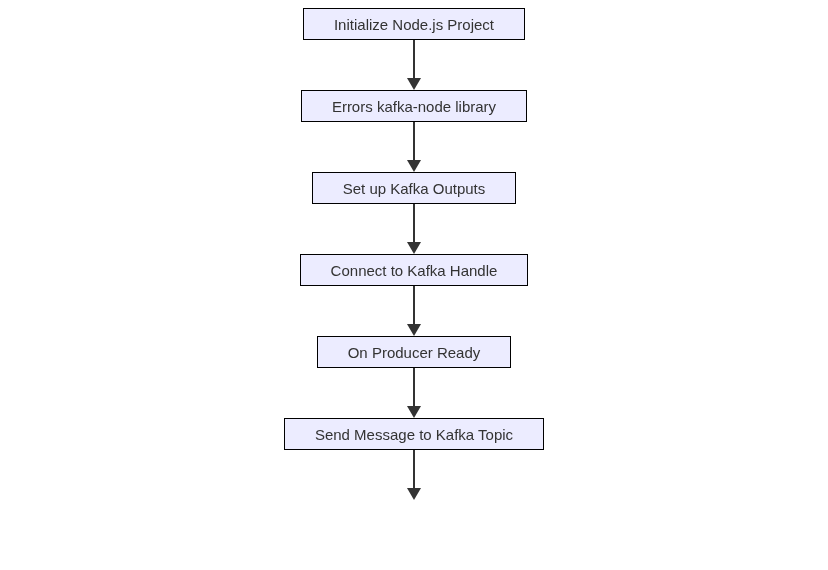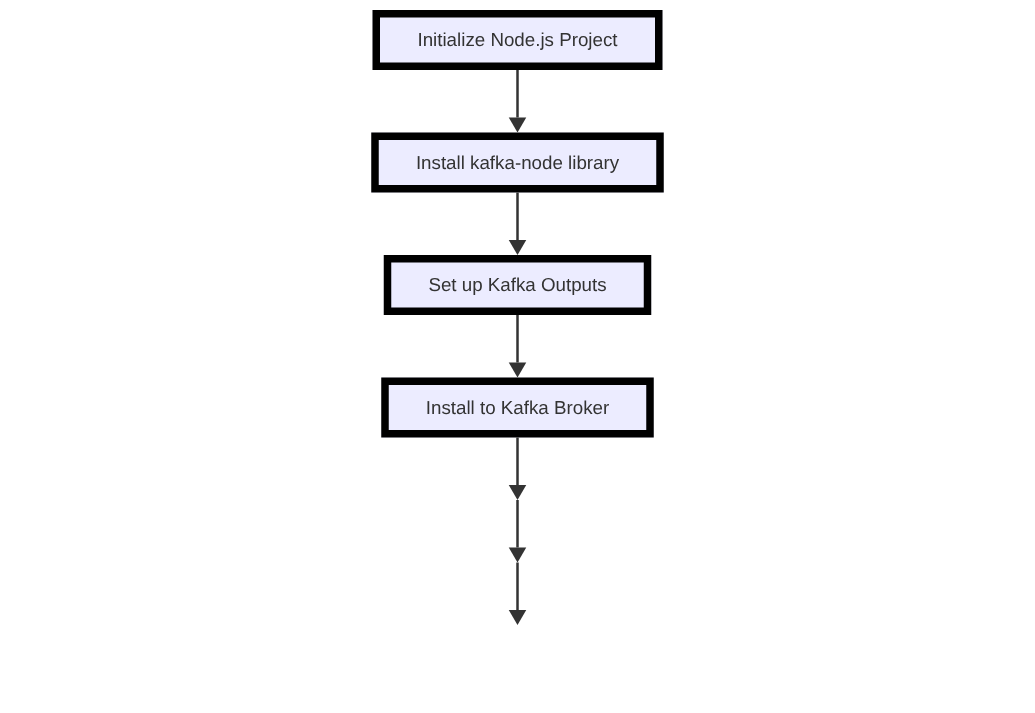--- a/index.html
+++ b/index.html
@@ -19,27 +19,27 @@
     position: absolute;
     top: 8px;
     left: 0;
     width: 828px;
     display: flex;
     flex-direction: column;
     align-items: center;
   }
   .node {
     box-sizing: border-box;
-    height: 48px;
+    height: 32px;
     display: flex;
     align-items: center;
     justify-content: center;
     padding: 0 30px;
     background: #ECECFF;
-    border: 6px solid #000000;
+    border: 1px solid #000000;
     color: #333333;
     font-size: 15px;
     white-space: nowrap;
   }
   .arrow {
     height: 50px;
     width: 14px;
     display: flex;
     flex-direction: column;
     align-items: center;
@@ -66,52 +66,58 @@
     <div class="node">
       <span>Initialize Node.js Project</span>
     </div>
 
     <div class="arrow">
       <div class="shaft"></div>
       <div class="head"></div>
     </div>
 
     <div class="node">
-      <span>Install kafka-node library</span>
+      <span>Errors kafka-node library</span>
     </div>
 
     <div class="arrow">
       <div class="shaft"></div>
       <div class="head"></div>
     </div>
 
     <div class="node">
       <span>Set up Kafka Outputs</span>
     </div>
 
     <div class="arrow">
       <div class="shaft"></div>
       <div class="head"></div>
     </div>
 
     <div class="node">
-      <span>Install to Kafka Broker</span>
+      <span>Connect to Kafka Handle</span>
     </div>
 
     <div class="arrow">
       <div class="shaft"></div>
       <div class="head"></div>
     </div>
 
+    <div class="node">
+      <span>On Producer Ready</span>
+    </div>
 
     <div class="arrow">
       <div class="shaft"></div>
       <div class="head"></div>
     </div>
 
+    <div class="node">
+      <span>Send Message to Kafka Topic</span>
+    </div>
 
     <div class="arrow">
       <div class="shaft"></div>
       <div class="head"></div>
     </div>
 
 
   </div>
 </div>
 

